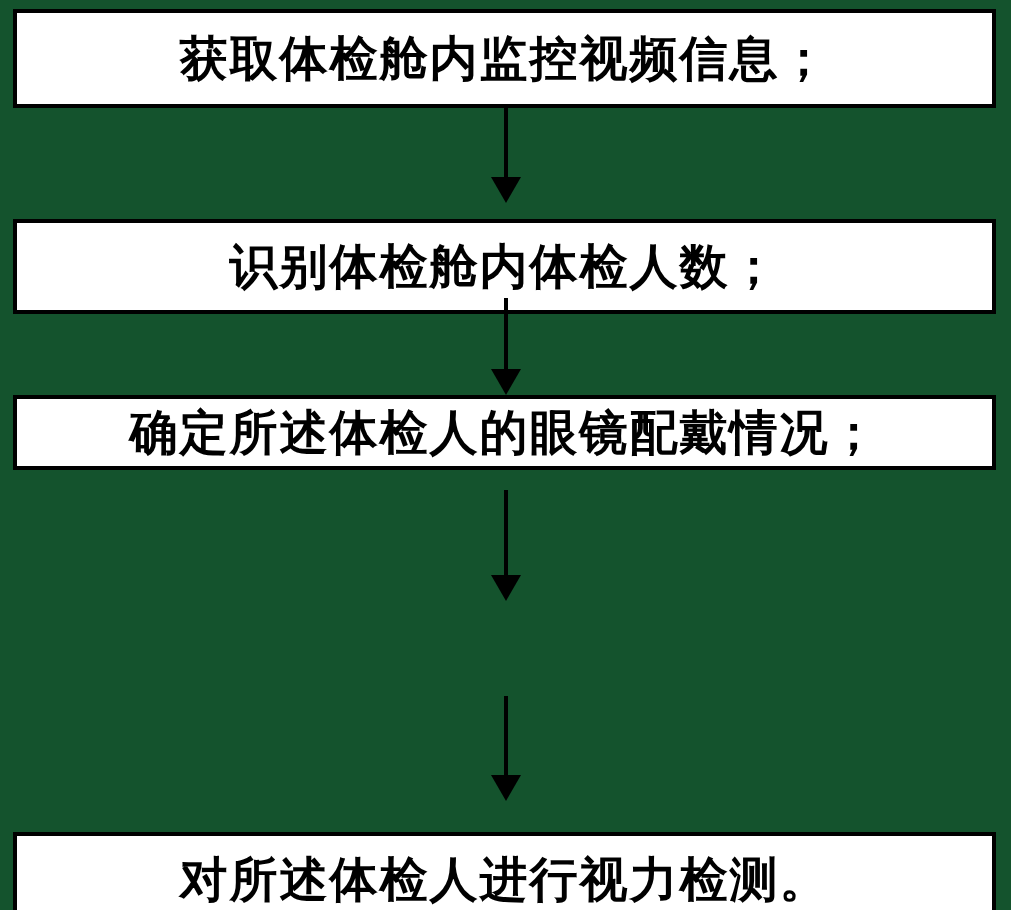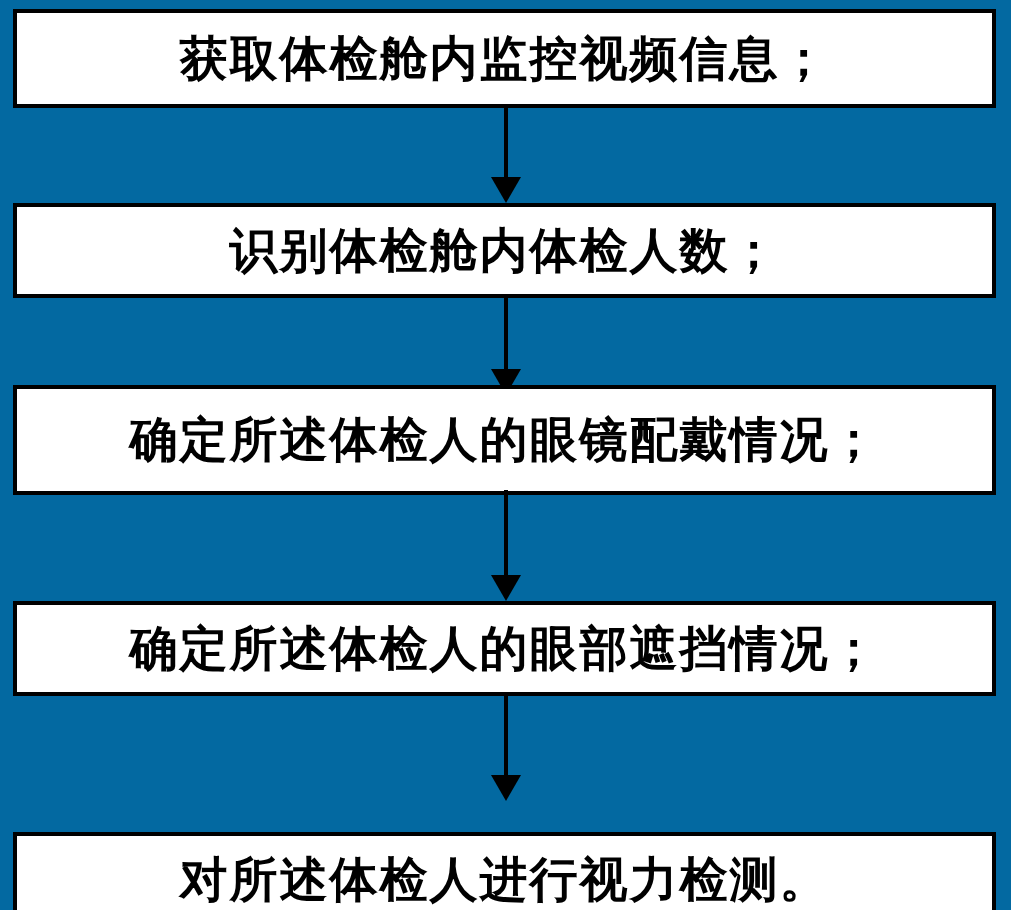--- a/index.html
+++ b/index.html
@@ -4,21 +4,21 @@
 <style>
   html, body {
     margin: 0;
     padding: 0;
     background: #ffffff;
   }
   .figure {
     position: relative;
     width: 1011px;
     height: 910px;
-    background: #0369a1;
+    background: #14532d;
     font-family: "Liberation Serif", serif;
     overflow: hidden;
   }
   .flow-box {
     position: absolute;
     left: 13px;
     width: 983px;
     box-sizing: border-box;
     border: 4px solid #000000;
     background: #ffffff;
@@ -65,41 +65,38 @@
 
   <div class="flow-box" style="top:9px;height:99px">
     <span class="flow-label">获取体检舱内监控视频信息；</span>
   </div>
 
   <div class="flow-arrow" style="top:108px;height:95px">
     <span class="arrow-stem"></span>
     <span class="arrow-head"></span>
   </div>
 
-  <div class="flow-box" style="top:203px;height:95px">
+  <div class="flow-box" style="top:219px;height:95px">
     <span class="flow-label">识别体检舱内体检人数；</span>
   </div>
 
   <div class="flow-arrow" style="top:298px;height:97px">
     <span class="arrow-stem"></span>
     <span class="arrow-head"></span>
   </div>
 
-  <div class="flow-box" style="top:385px;height:110px">
+  <div class="flow-box" style="top:395px;height:75px">
     <span class="flow-label">确定所述体检人的眼镜配戴情况；</span>
   </div>
 
   <div class="flow-arrow" style="top:490px;height:111px">
     <span class="arrow-stem"></span>
     <span class="arrow-head"></span>
   </div>
 
-  <div class="flow-box" style="top:601px;height:95px">
-    <span class="flow-label">确定所述体检人的眼部遮挡情况；</span>
-  </div>
 
   <div class="flow-arrow" style="top:696px;height:105px">
     <span class="arrow-stem"></span>
     <span class="arrow-head"></span>
   </div>
 
   <div class="flow-box" style="top:832px;height:95px">
     <span class="flow-label">对所述体检人进行视力检测。</span>
   </div>
 

